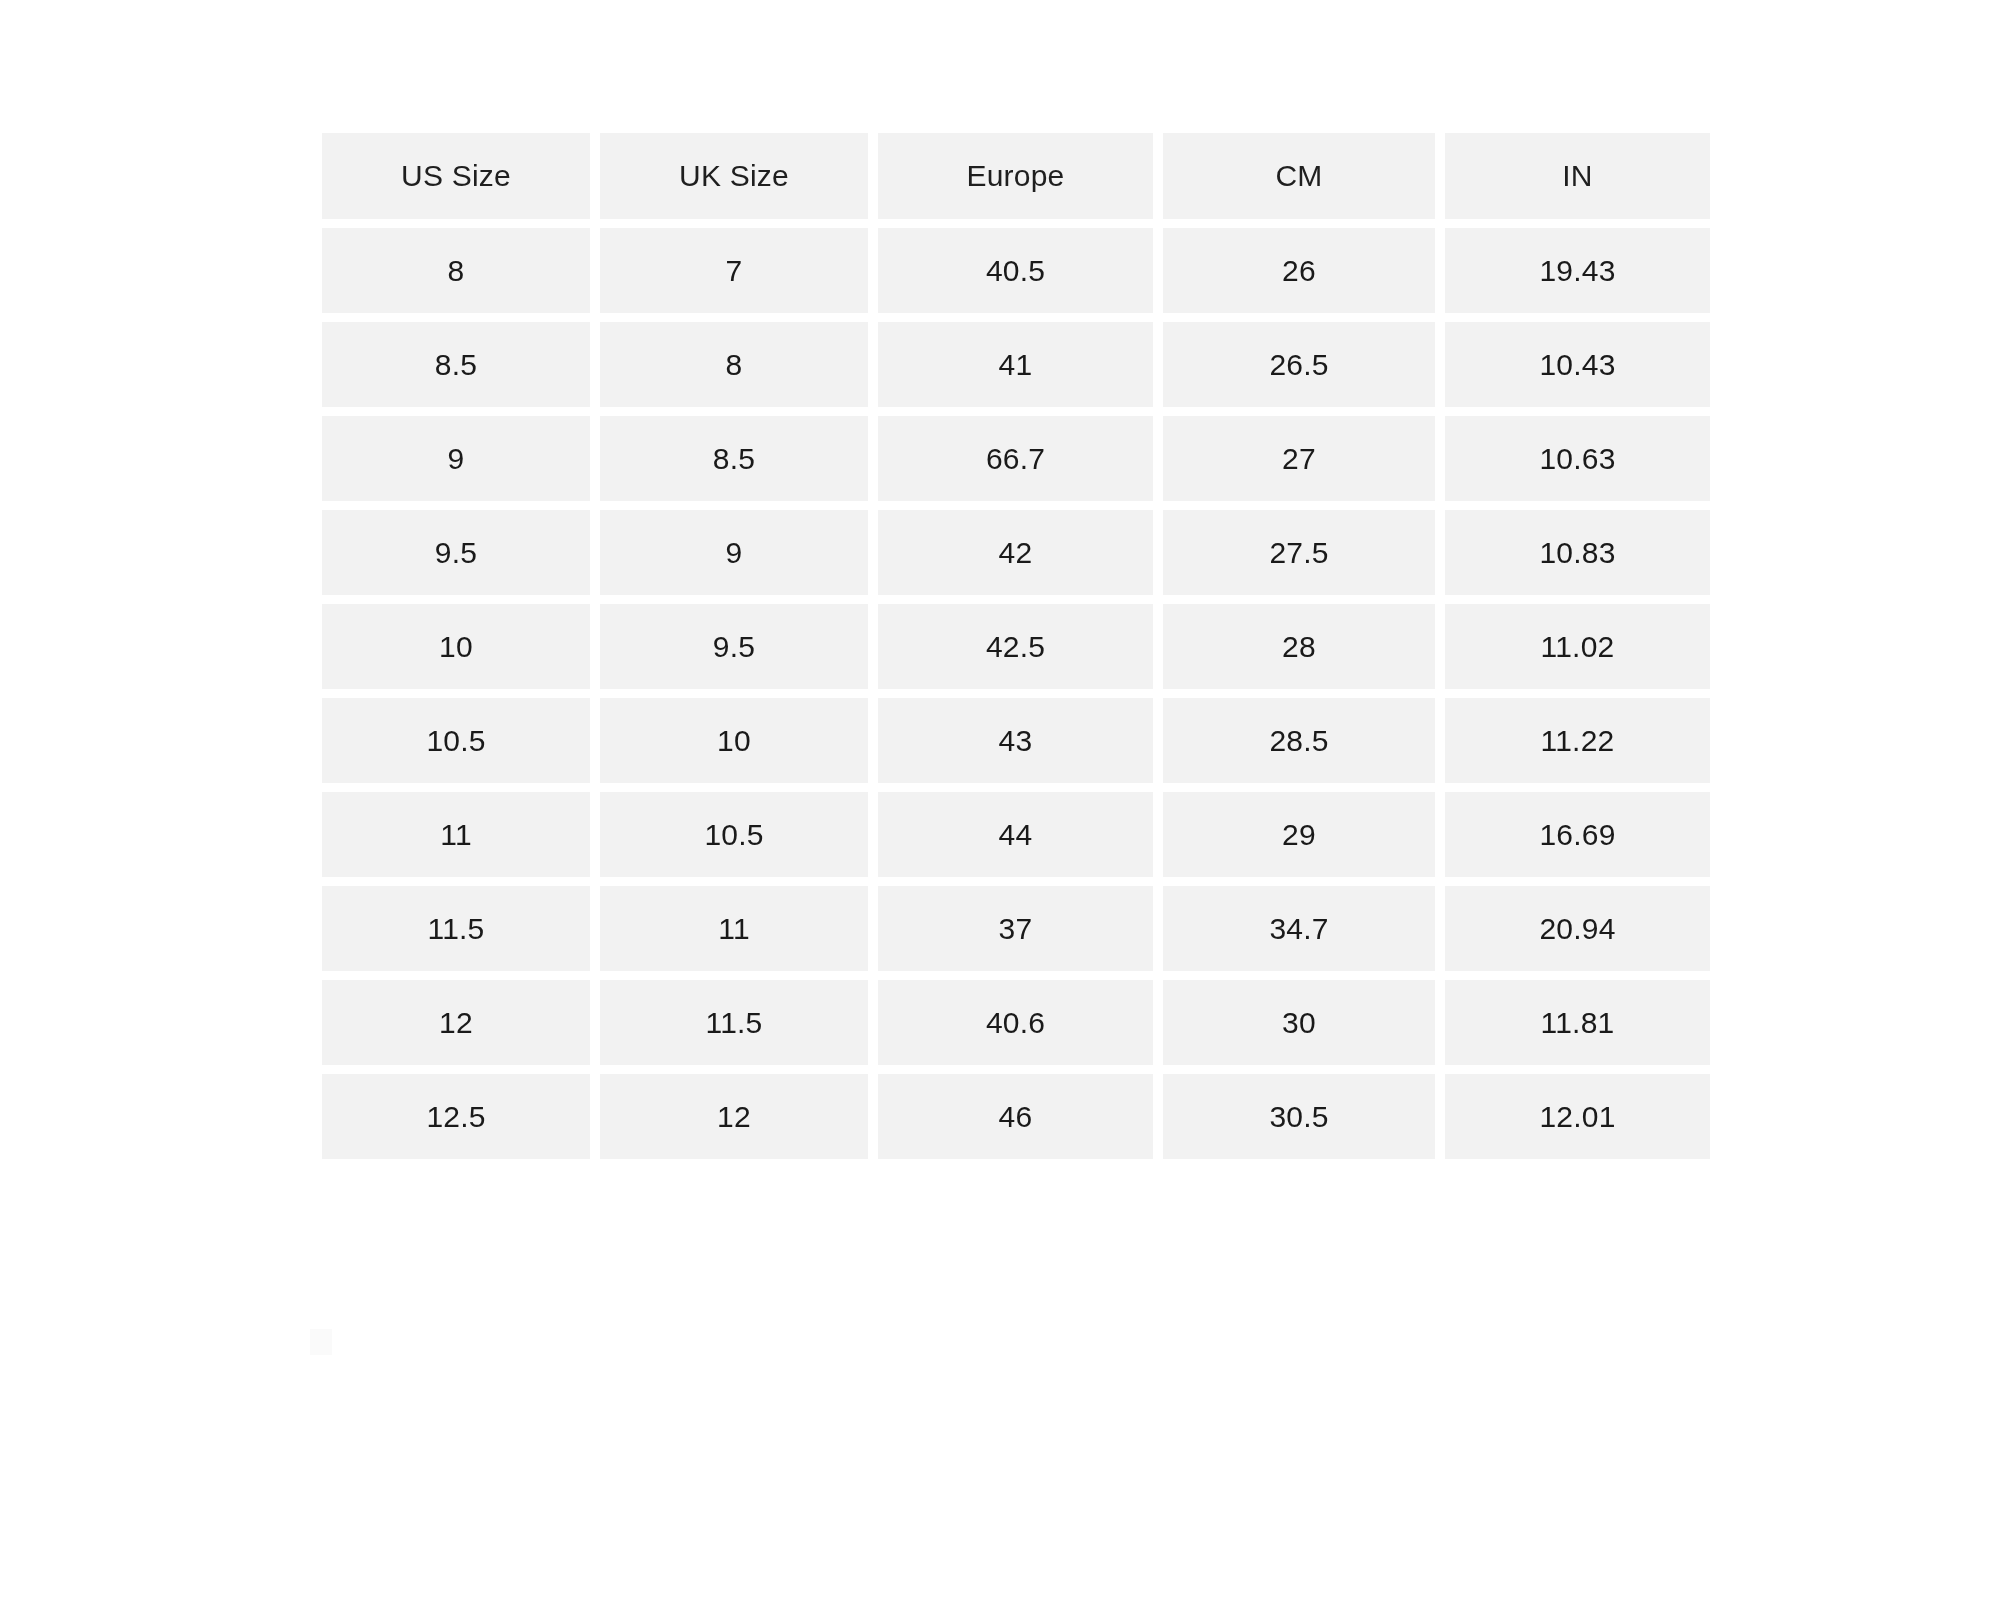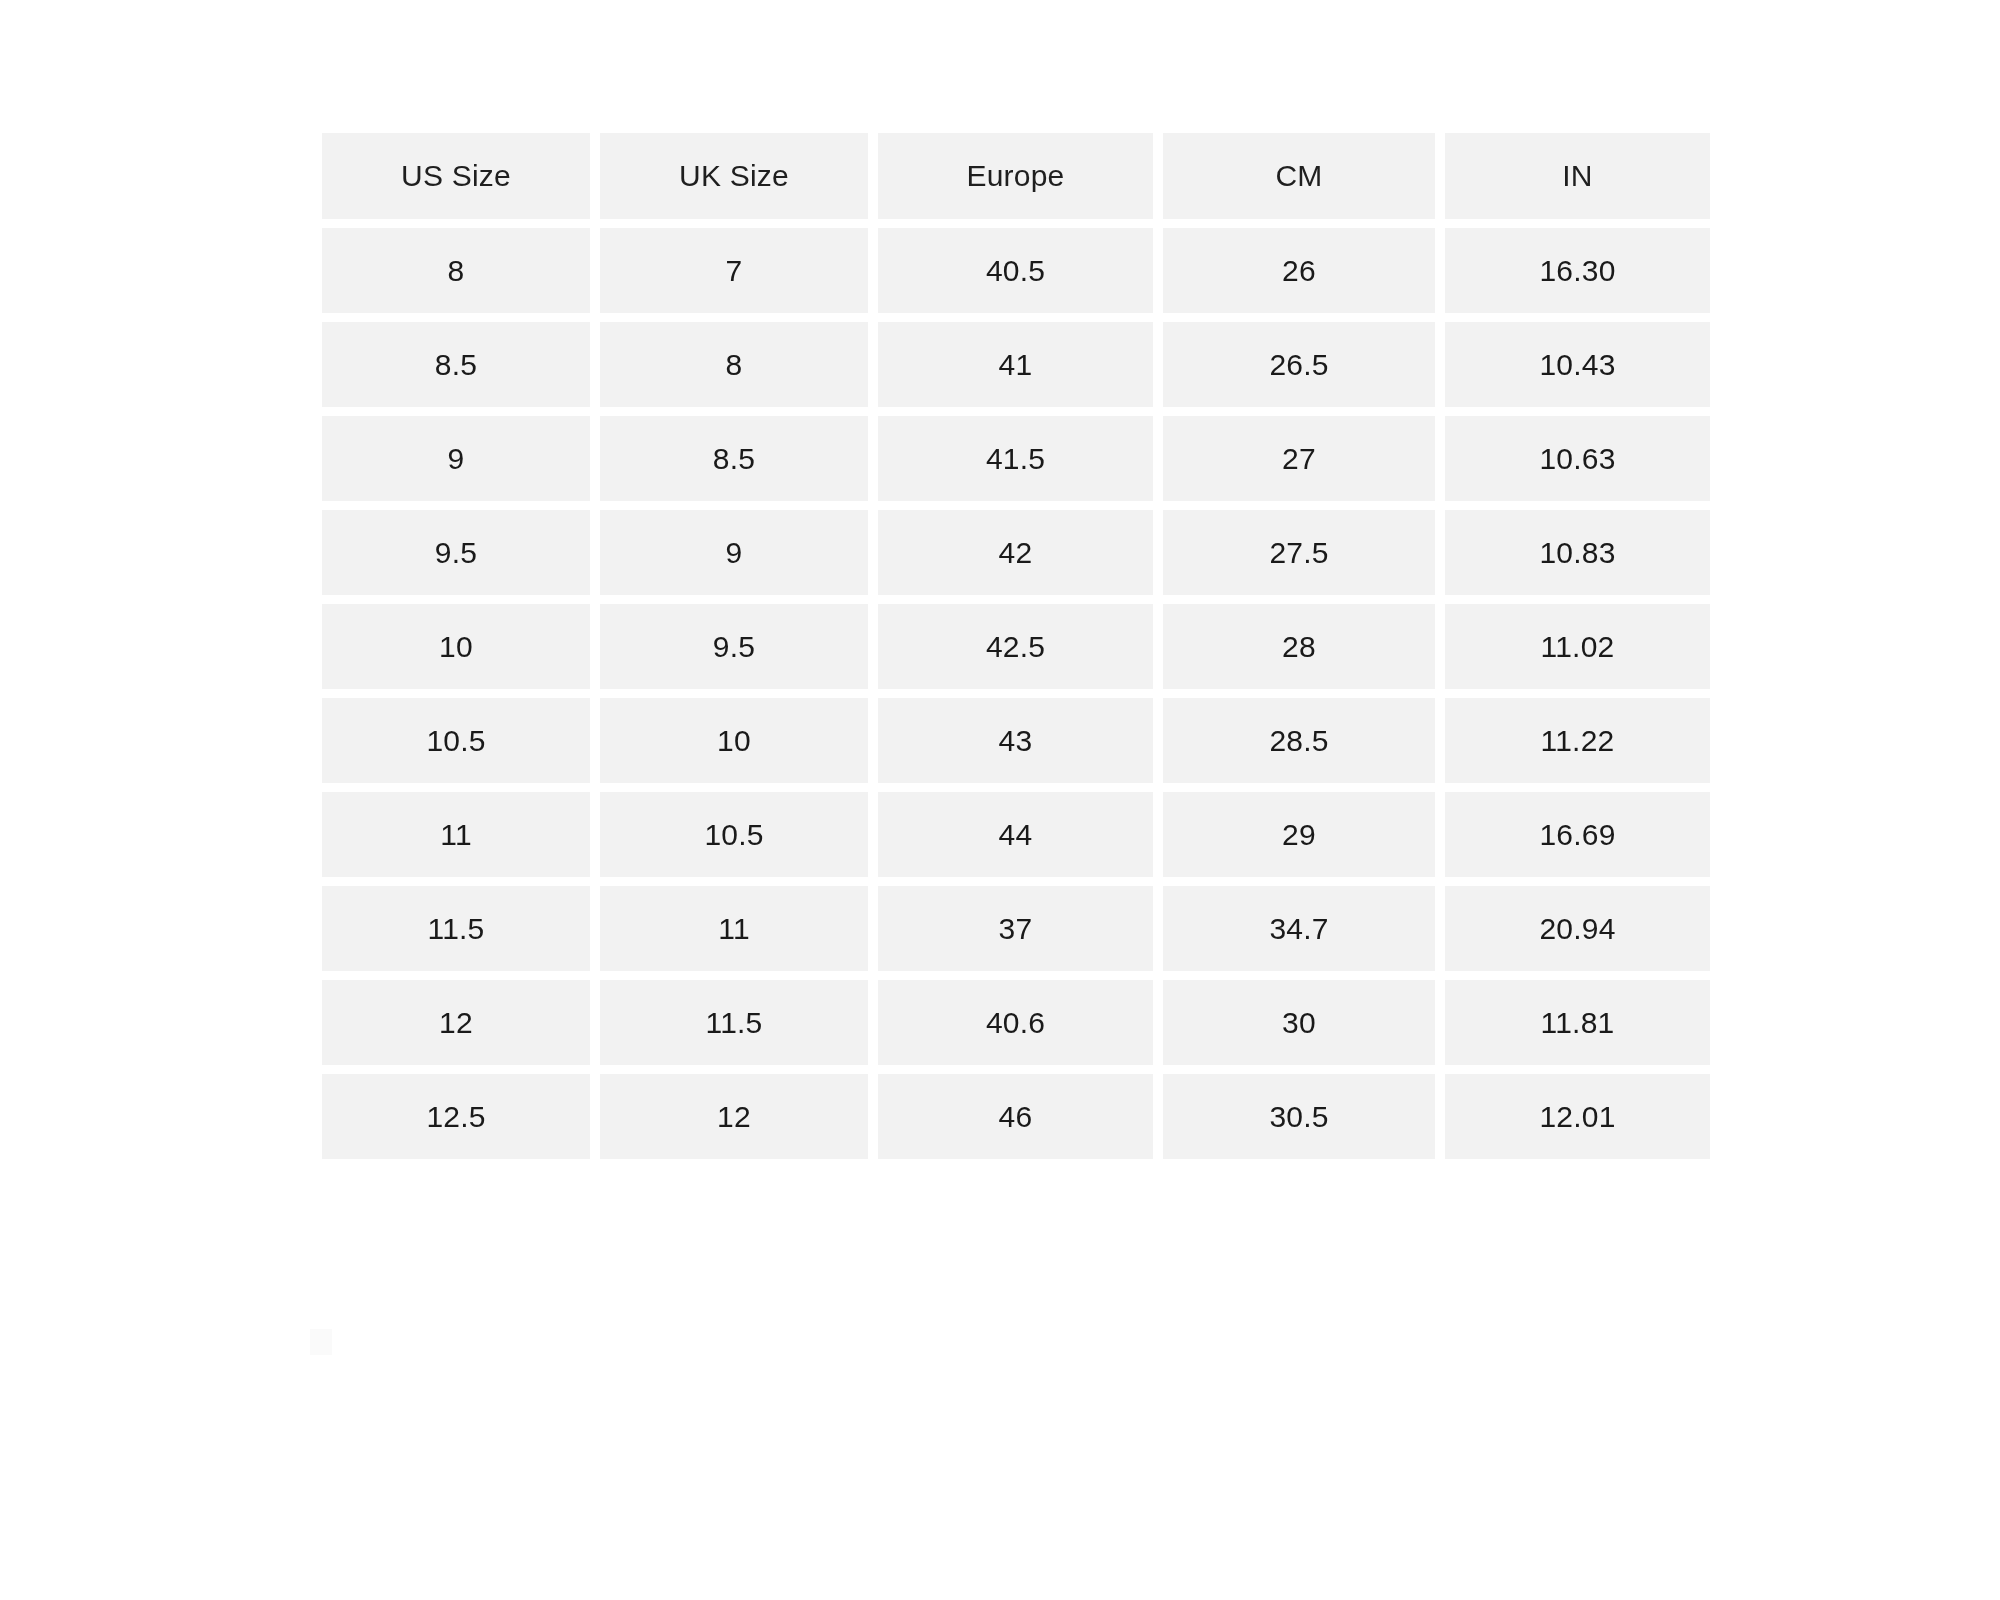--- a/index.html
+++ b/index.html
@@ -105,33 +105,33 @@
           <th>IN</th>
         </tr>
       </thead>
 
       <tbody>
         <tr>
           <td>8</td>
           <td>7</td>
           <td>40.5</td>
           <td>26</td>
-          <td>16.30</td>
+          <td>19.43</td>
         </tr>
         <tr>
           <td>8.5</td>
           <td>8</td>
           <td>41</td>
           <td>26.5</td>
           <td>10.43</td>
         </tr>
         <tr>
           <td>9</td>
           <td>8.5</td>
-          <td>41.5</td>
+          <td>66.7</td>
           <td>27</td>
           <td>10.63</td>
         </tr>
         <tr>
           <td>9.5</td>
           <td>9</td>
           <td>42</td>
           <td>27.5</td>
           <td>10.83</td>
         </tr>

